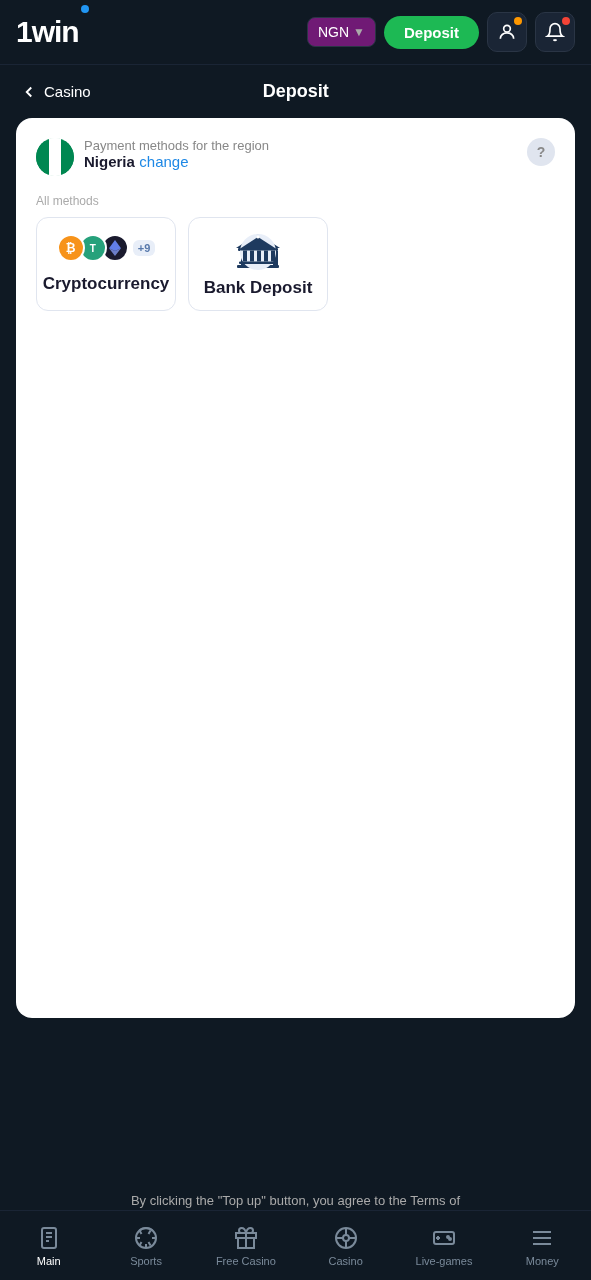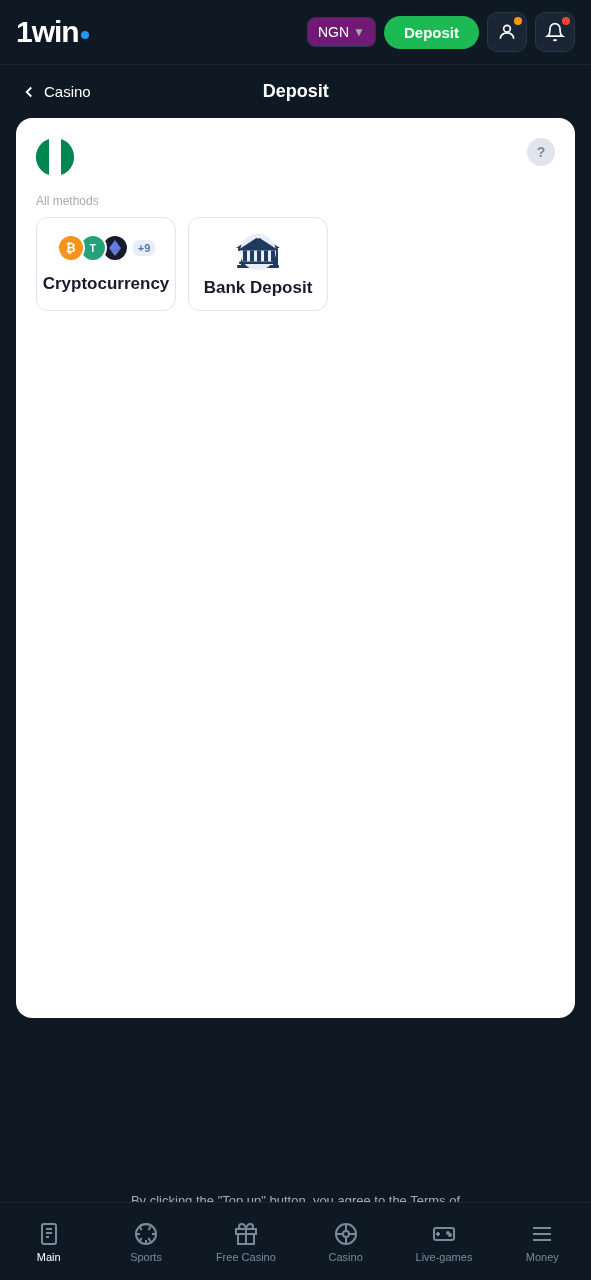--- a/index.html
+++ b/index.html
@@ -17,21 +17,21 @@
     .header {
       display: flex;
       align-items: center;
       justify-content: space-between;
       padding: 12px 16px;
       background-color: #0f1923;
       border-bottom: 1px solid #1a2535;
     }
     .logo {
       display: flex;
-      align-items: flex-end;
+      align-items: flex-start;
       font-size: 28px;
       font-weight: 900;
       color: #fff;
     }
     .logo-dot {
       width: 8px;
       height: 8px;
       background: #2196f3;
       border-radius: 50%;
       position: relative;
@@ -277,21 +277,21 @@
       left: 0;
       right: 0;
     }
 
     
     .bottom-nav {
       position: absolute;
       bottom: 0;
       left: 0;
       right: 0;
-      height: 78px;
+      height: 70px;
       background: #0f1923;
       border-top: 1px solid #1a2535;
       display: flex;
       align-items: center;
       justify-content: space-around;
     }
     .nav-item {
       display: flex;
       flex-direction: column;
       align-items: center;
@@ -373,20 +373,28 @@
           <circle cx="19" cy="19" r="19" fill="#008751"></circle>
           <rect x="9.5" y="0" width="19" height="38" fill="#fff"></rect>
           <rect x="9.5" y="0" width="19" height="38" fill="#fff"></rect>
 
           <rect x="0" y="0" width="13" height="38" rx="0" fill="#008751"></rect>
 
           <rect x="25" y="0" width="13" height="38" rx="0" fill="#008751"></rect>
 
           <circle cx="19" cy="19" r="19" fill="none" stroke="#008751" stroke-width="0"></circle>
         </svg>
+      </div>
+      <div class="region-text">
+        <span class="region-label">Payment methods for the region</span>
+        <span>
+          <span class="region-name">Nigeria</span>
+          <span style="display:inline;"> </span>
+          <span class="region-change">change</span>
+        </span>
       </div>
     </div>
     <div class="help-btn">?</div>
   </div>
 
   <div class="all-methods-label">All methods</div>
 
   <div class="methods-grid">
 
     <div class="method-card">

